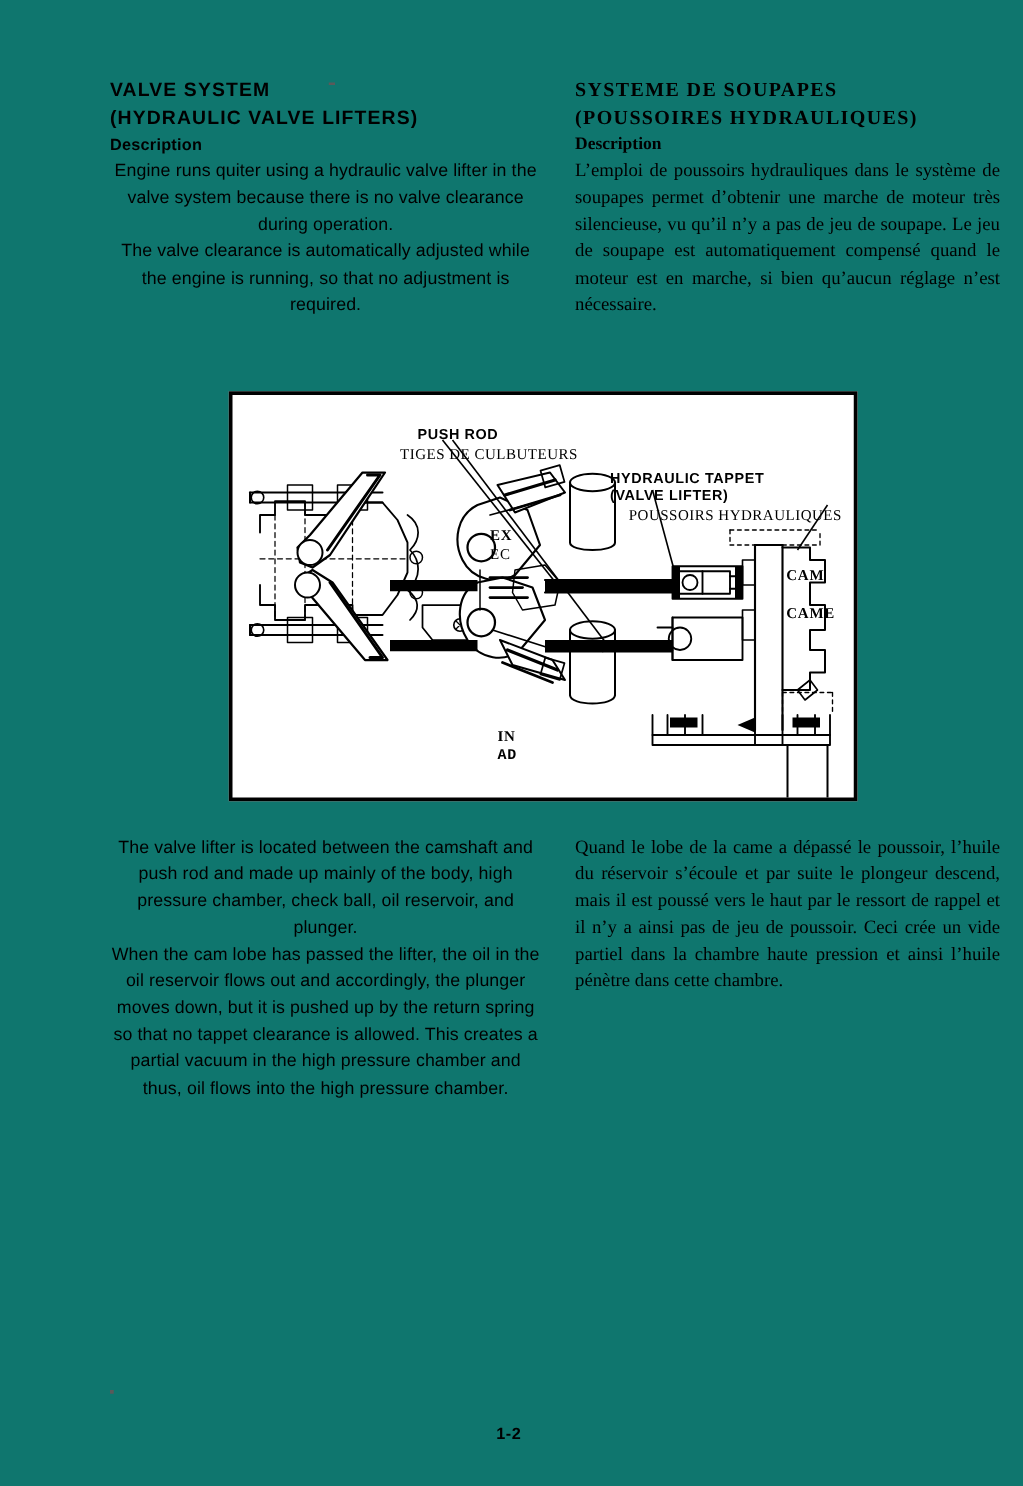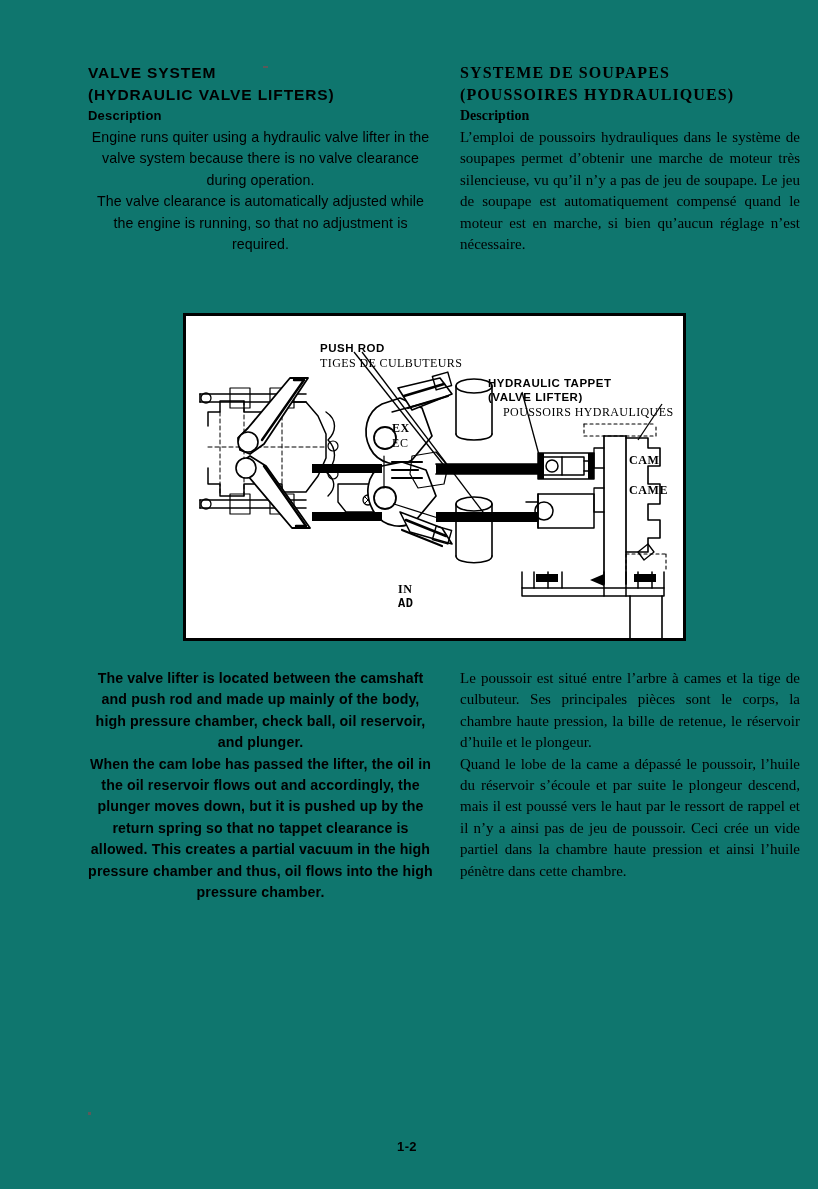--- a/index.html
+++ b/index.html
@@ -80,21 +80,21 @@
     font-family: "Liberation Serif", serif;
     font-size: 15px;
     line-height: 21.4px;
     margin: 0;
     text-align: justify;
   }
 
   
   #top-en { top: 62px; }
   #top-fr { top: 62px; }
-  #bot-en { top: 668px; font-weight: bold; }
+  #bot-en { top: 668px; }
   #bot-fr { top: 668px; }
 
   
   .figure-frame {
     position: absolute;
     left: 183px;
     top: 313px;
     width: 503px;
     height: 328px;
     border: 3px solid #000;
@@ -307,21 +307,21 @@
           <path d="M336 76 L356 150"></path>
 
           <path d="M476 88 L452 124"></path>
         </g>
 
         <path d="M258 148 L266 154 L258 158 Z" fill="#000" stroke="none"></path>
         <path d="M296 196 L304 202 L296 206 Z" fill="#000" stroke="none"></path>
       </g>
     </svg>
 
-    <div style="position:absolute; left:134px; top:26px; font-family:'Liberation Sans',sans-serif; font-weight:bold; font-size:11.5px; letter-spacing:0.5px;">PUSH ROD</div>
+    <div style="position:absolute; left:148px; top:26px; font-family:'Liberation Sans',sans-serif; font-weight:bold; font-size:11.5px; letter-spacing:0.5px;">PUSH ROD</div>
     <div style="position:absolute; left:134px; top:40px; font-family:'Liberation Serif',serif; font-weight:normal; font-size:12px; letter-spacing:0.4px;">TIGES DE CULBUTEURS</div>
 
     <div style="position:absolute; left:302px; top:61px; font-family:'Liberation Sans',sans-serif; font-weight:bold; font-size:11.5px; letter-spacing:0.5px;">HYDRAULIC TAPPET</div>
     <div style="position:absolute; left:302px; top:75px; font-family:'Liberation Sans',sans-serif; font-weight:bold; font-size:11.5px; letter-spacing:0.5px;">(VALVE LIFTER)</div>
     <div style="position:absolute; left:302px; top:89px; font-family:'Liberation Serif',serif; font-weight:normal; font-size:12px; letter-spacing:0.4px;margin-left:15px;">POUSSOIRS HYDRAULIQUES</div>
 
     <div style="position:absolute; left:443px; top:137px; font-family:'Liberation Serif',serif; font-weight:bold; font-size:12px; letter-spacing:0.6px;">CAM</div>
     <div style="position:absolute; left:443px; top:151px; font-family:'Liberation Serif',serif; font-weight:bold; font-size:12px; letter-spacing:0.6px;margin-top:16px;">CAME</div>
 
     <div style="position:absolute; left:206px; top:105px; font-family:'Liberation Serif',serif; font-weight:bold; font-size:12px; letter-spacing:0.6px;">EX</div>
@@ -330,21 +330,20 @@
     <div style="position:absolute; left:212px; top:266px; font-family:'Liberation Serif',serif; font-weight:bold; font-size:12px; letter-spacing:0.6px;">IN</div>
     <div style="position:absolute; left:212px; top:281px; font-family:Liberation Mono, monospace; font-weight:bold; font-size:12px; letter-spacing:0.6px;">AD</div>
   </div>
 
   <div class="col-en" id="bot-en">
     <div class="en-p">The valve lifter is located between the camshaft and push rod and made up mainly of the body, high pressure chamber, check ball, oil reservoir, and plunger.</div>
     <div class="en-p">When the cam lobe has passed the lifter, the oil in the oil reservoir flows out and accordingly, the plunger moves down, but it is pushed up by the return spring so that no tappet clearance is allowed. This creates a partial vacuum in the high pressure chamber and thus, oil flows into the high pressure chamber.</div>
   </div>
 
   <div class="col-fr" id="bot-fr">
-    <div class="fr-p">Le poussoir est situé entre l’arbre à cames et la tige de culbuteur. Ses principales pièces sont le corps, la chambre haute pression, la bille de retenue, le réservoir d’huile et le plongeur.</div>
     <div class="fr-p">Quand le lobe de la came a dépassé le poussoir, l’huile du réservoir s’écoule et par suite le plongeur descend, mais il est poussé vers le haut par le ressort de rappel et il n’y a ainsi pas de jeu de poussoir. Ceci crée un vide partiel dans la chambre haute pression et ainsi l’huile pénètre dans cette chambre.</div>
   </div>
 
   <div class="page-number">1-2</div>
 
   <div class="speck" style="left:263px; top:66px; width:5px; height:2px;"></div>
   <div class="speck" style="left:88px; top:1112px; width:3px; height:3px;"></div>
 </div>
 
 </body></html>

